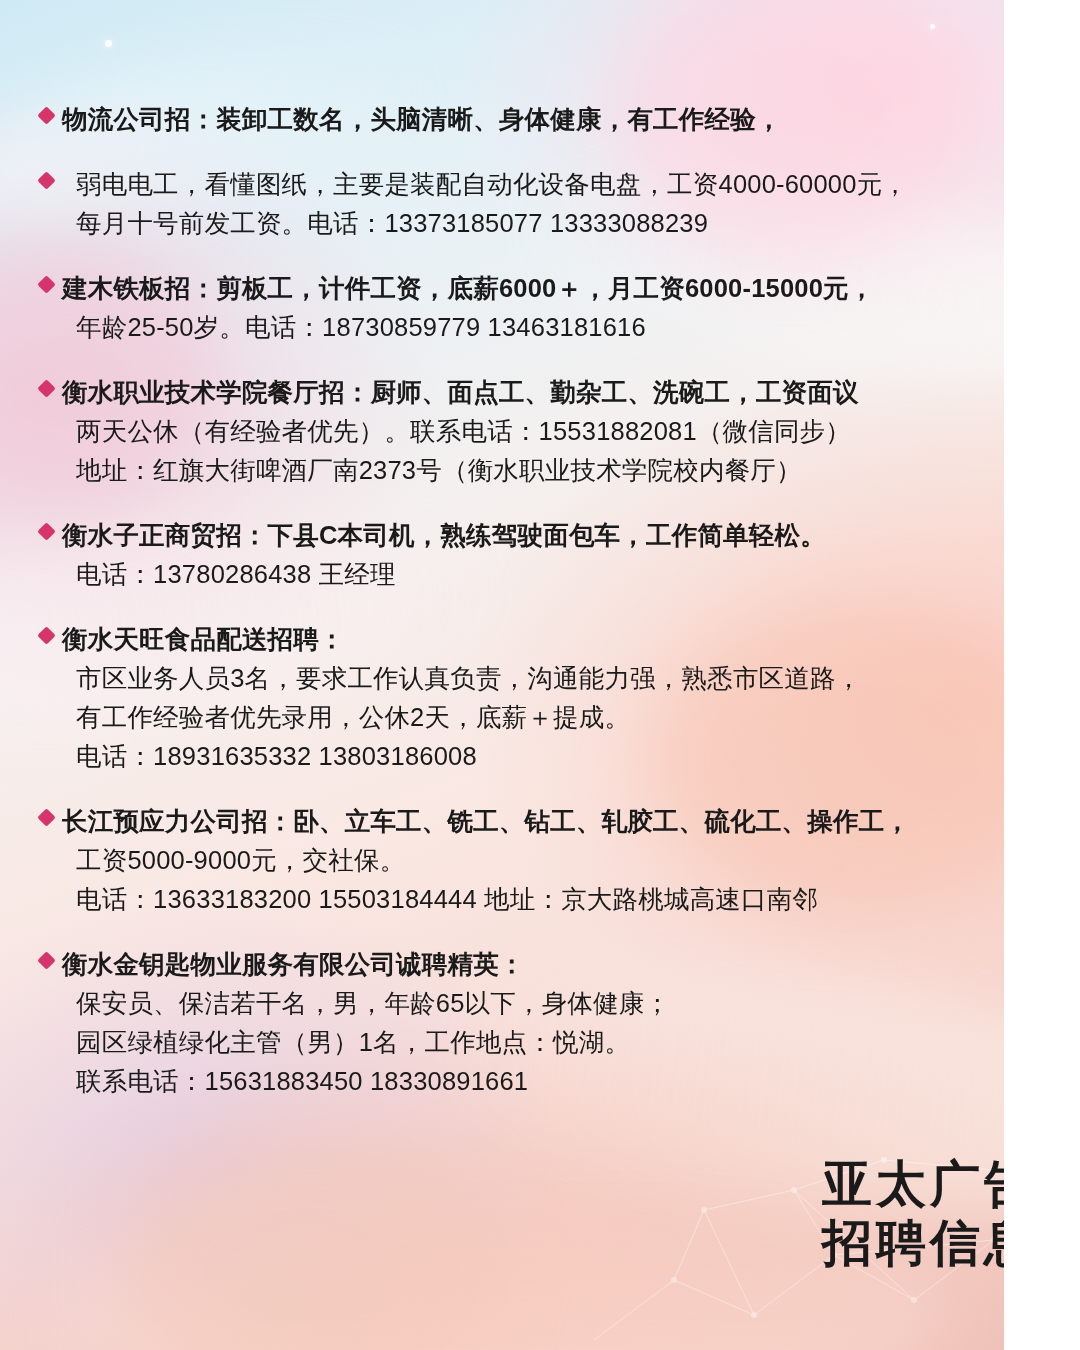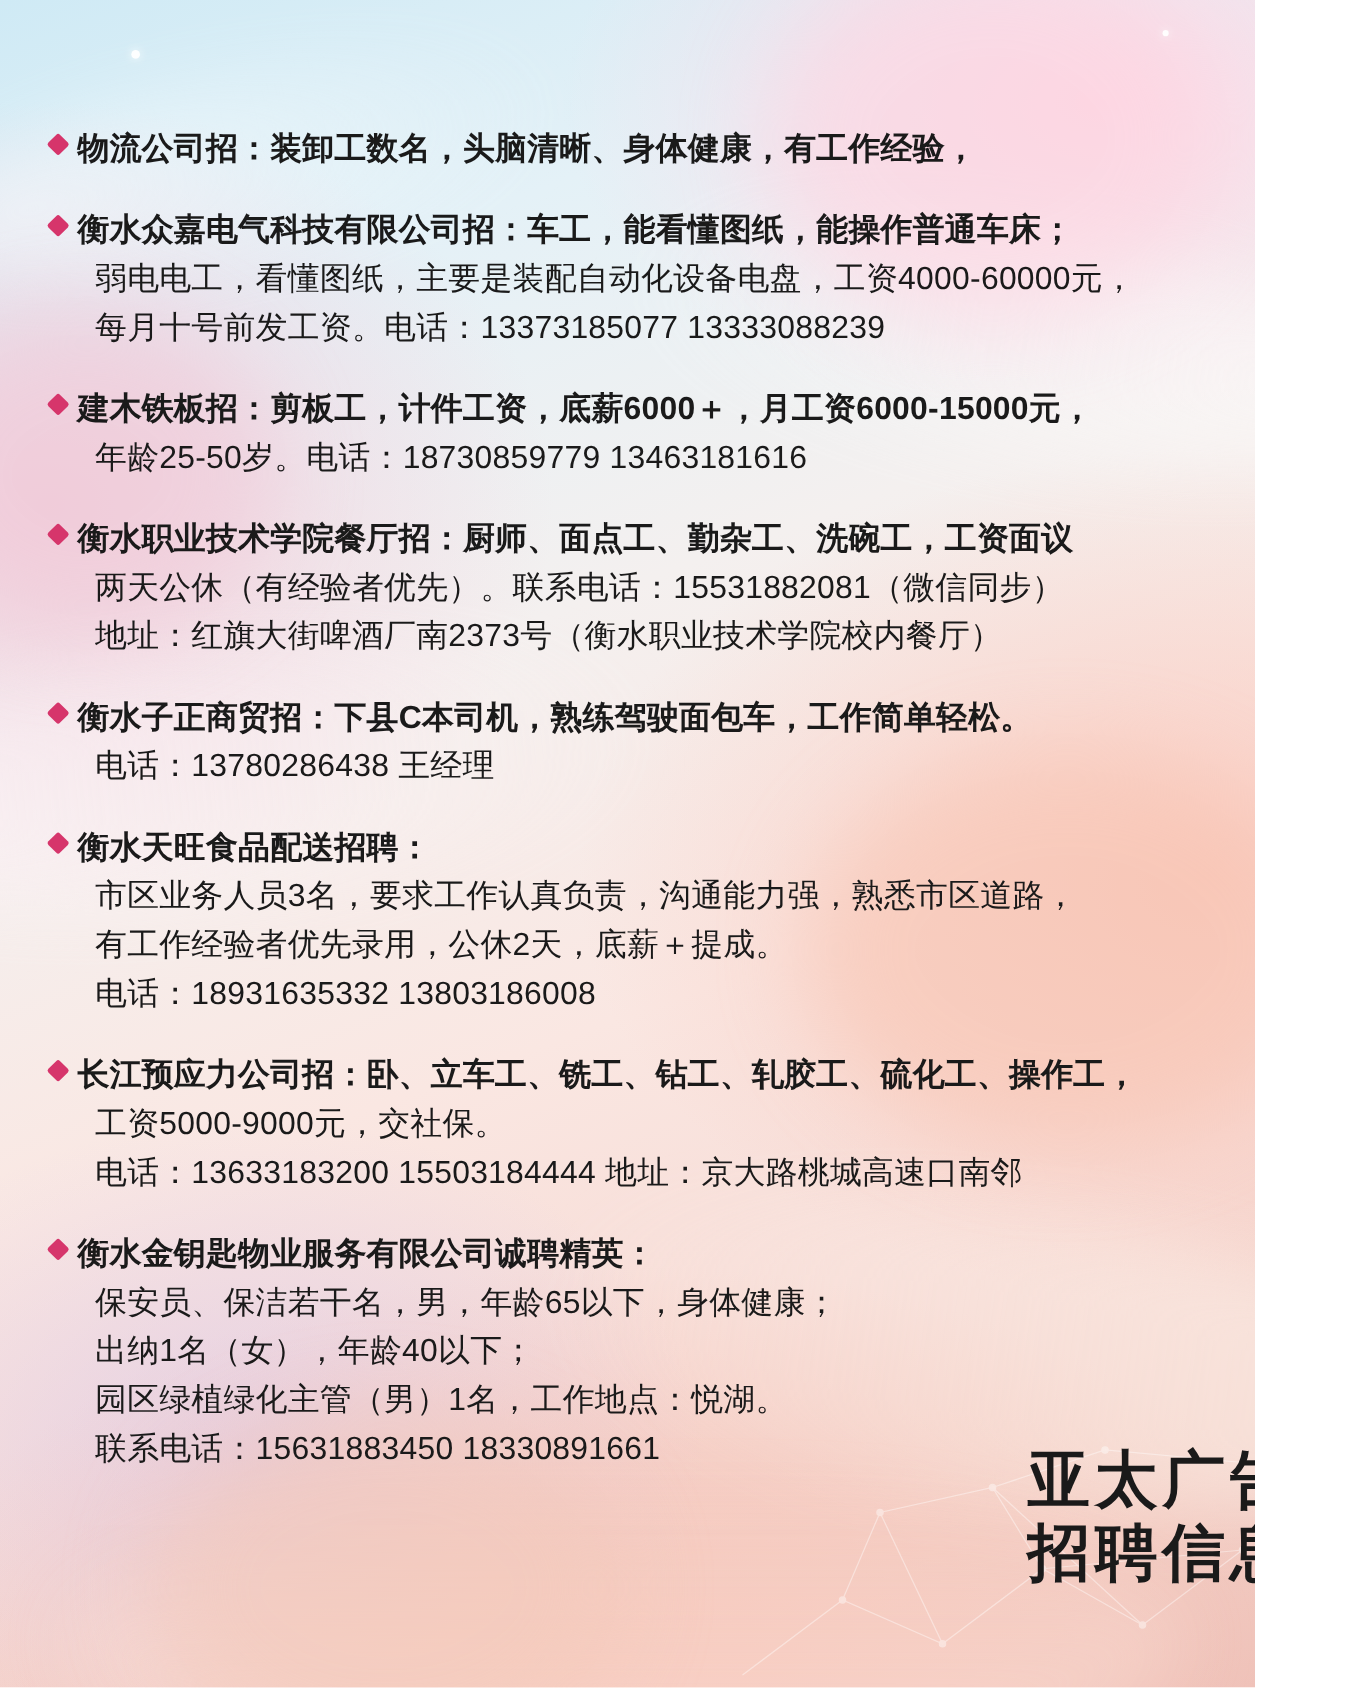--- a/index.html
+++ b/index.html
@@ -172,21 +172,20 @@
   <div class="content">
     <div class="ad-list">
 
       <div class="ad-item">
         <div class="bullet"></div>
         <div class="ad-line first">物流公司招：装卸工数名，头脑清晰、身体健康，有工作经验，</div>
       </div>
 
       <div class="ad-item">
         <div class="bullet"></div>
-        <div class="ad-line first">衡水众嘉电气科技有限公司招：车工，能看懂图纸，能操作普通车床；</div>
         <div class="ad-line indent">弱电电工，看懂图纸，主要是装配自动化设备电盘，工资4000-60000元，</div>
         <div class="ad-line indent">每月十号前发工资。电话：13373185077  13333088239</div>
       </div>
 
       <div class="ad-item">
         <div class="bullet"></div>
         <div class="ad-line first">建木铁板招：剪板工，计件工资，底薪6000＋，月工资6000-15000元，</div>
         <div class="ad-line indent">年龄25-50岁。电话：18730859779  13463181616</div>
       </div>
 
@@ -215,21 +214,20 @@
         <div class="bullet"></div>
         <div class="ad-line first">长江预应力公司招：卧、立车工、铣工、钻工、轧胶工、硫化工、操作工，</div>
         <div class="ad-line indent">工资5000-9000元，交社保。</div>
         <div class="ad-line indent">电话：13633183200  15503184444  地址：京大路桃城高速口南邻</div>
       </div>
 
       <div class="ad-item">
         <div class="bullet"></div>
         <div class="ad-line first">衡水金钥匙物业服务有限公司诚聘精英：</div>
         <div class="ad-line indent">保安员、保洁若干名，男，年龄65以下，身体健康；</div>
-        <div class="ad-line indent">出纳1名（女），年龄40以下；</div>
         <div class="ad-line indent">园区绿植绿化主管（男）1名，工作地点：悦湖。</div>
         <div class="ad-line indent">联系电话：15631883450 18330891661</div>
       </div>
 
     </div>
 
     <div class="brand">
       <div class="brand-name">亚太广告</div>
       <div class="brand-sub">招聘信息</div>
     </div>

